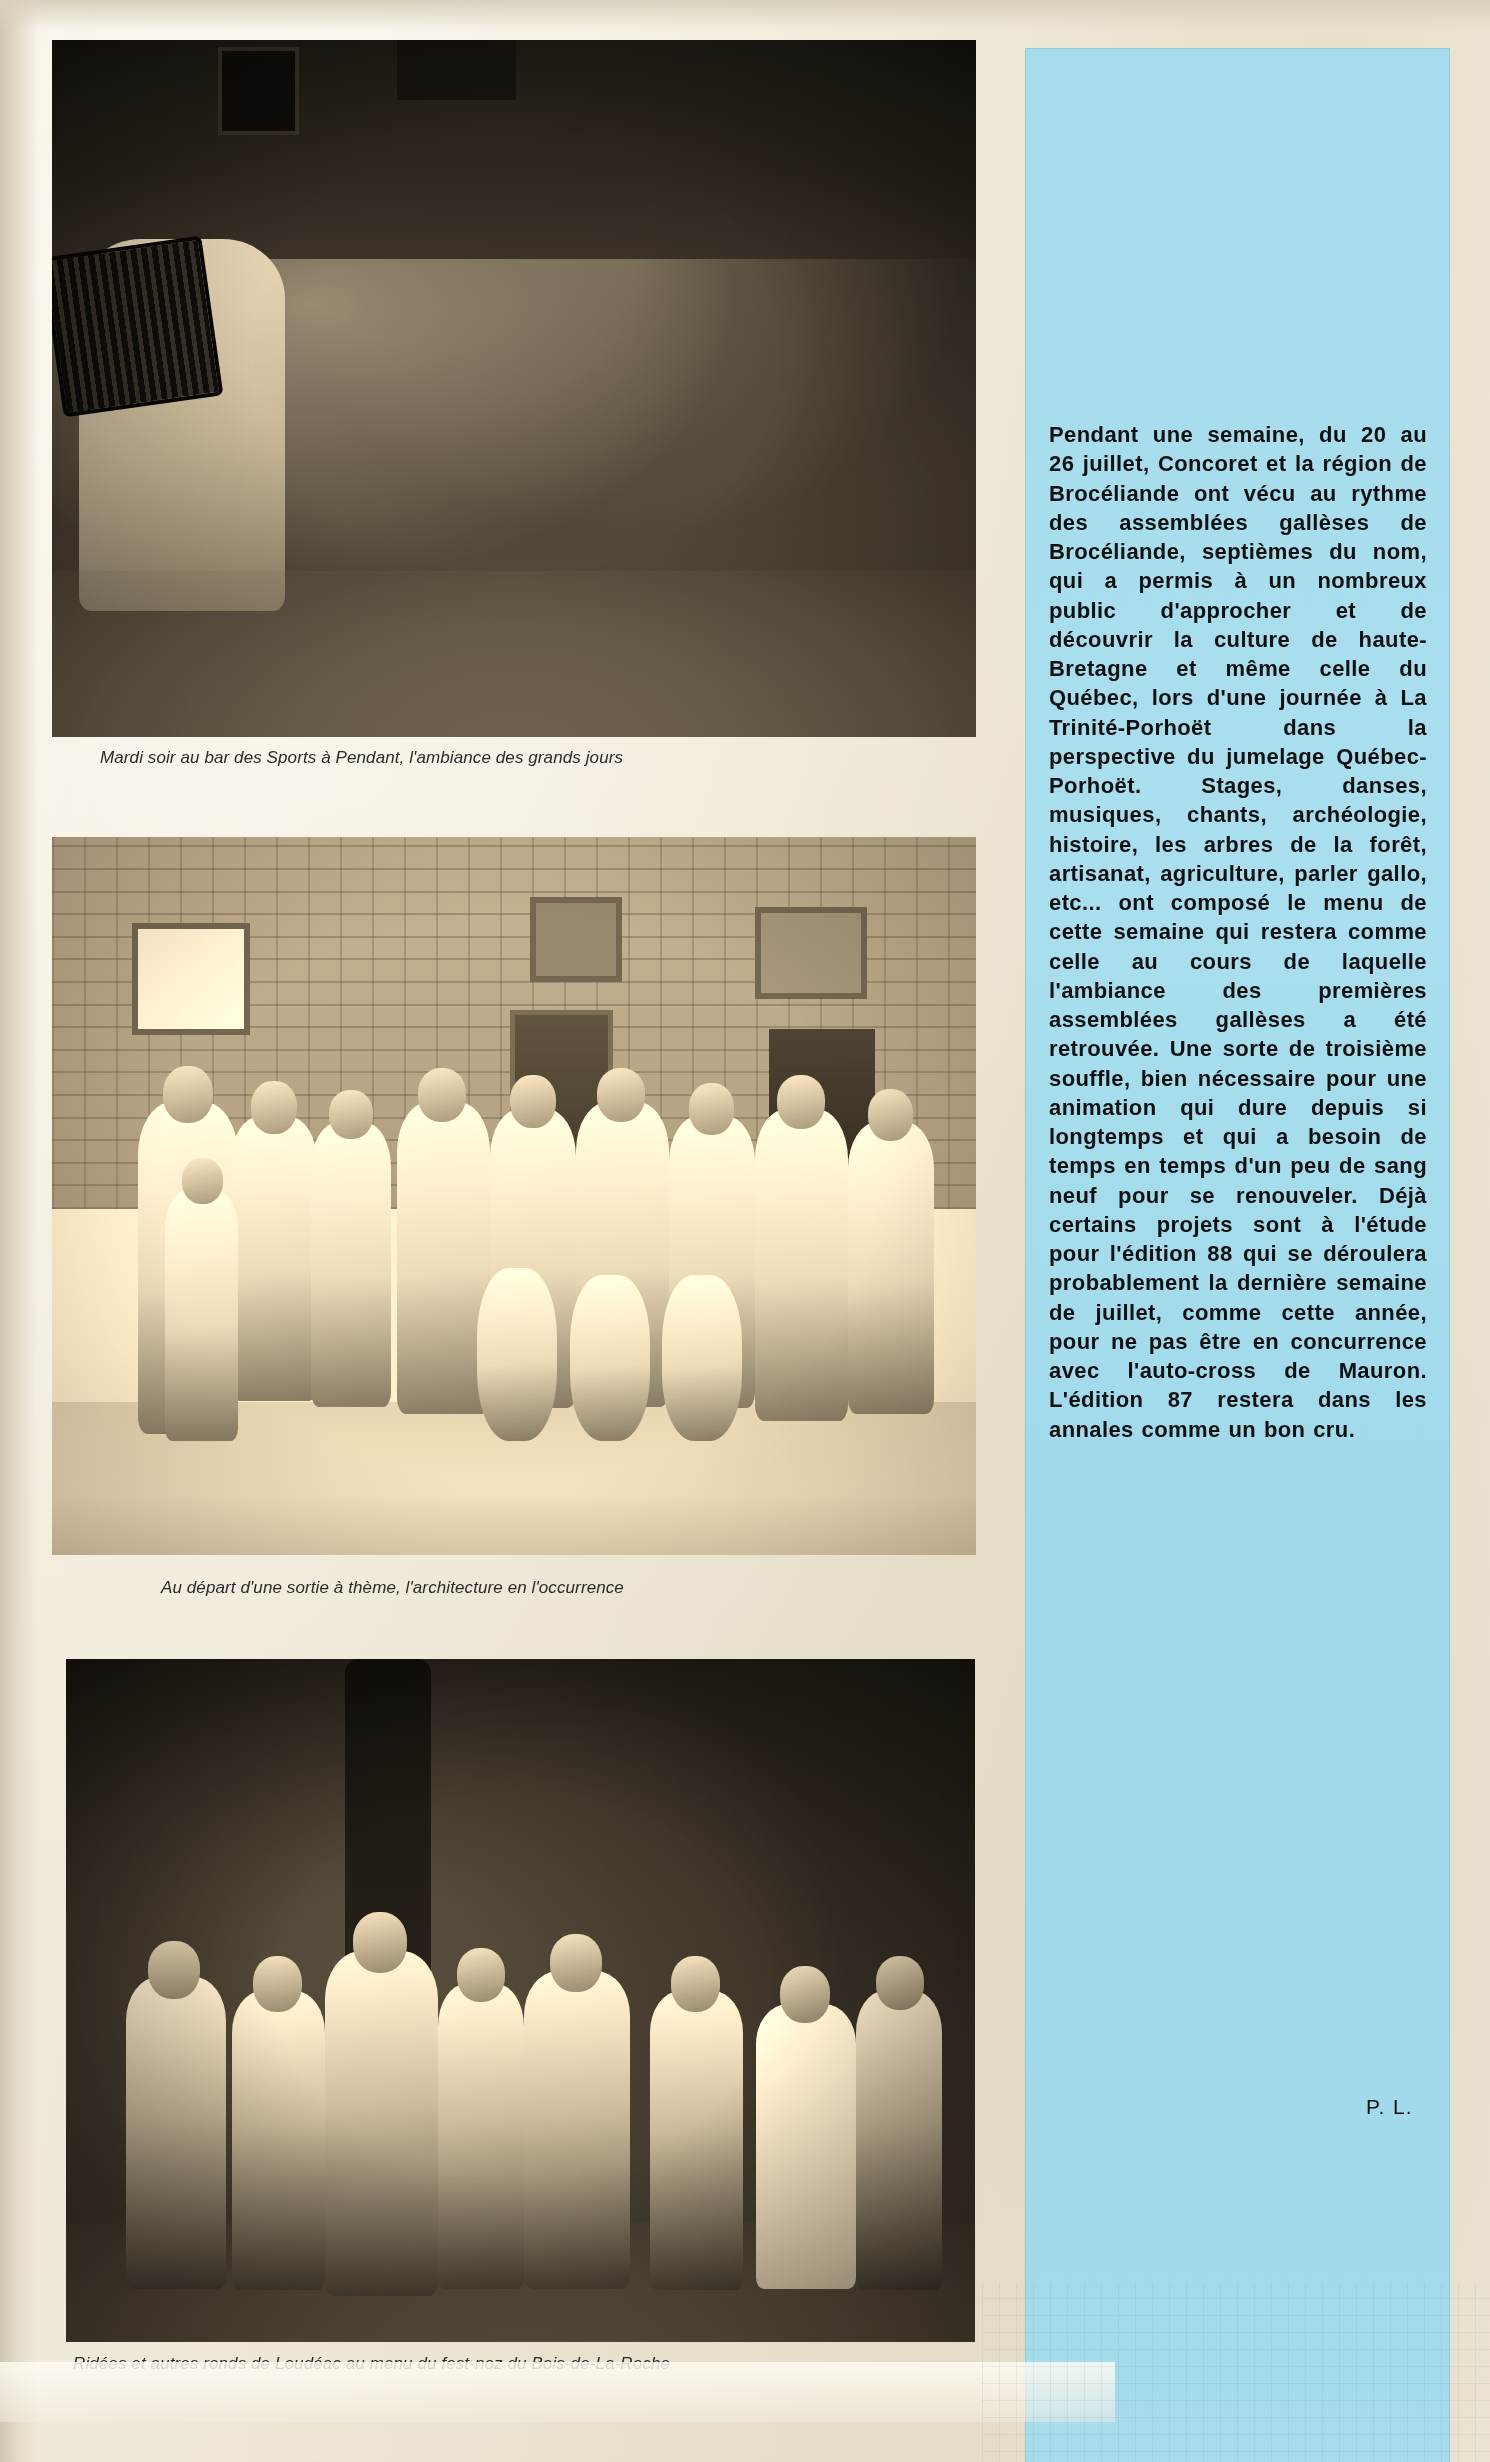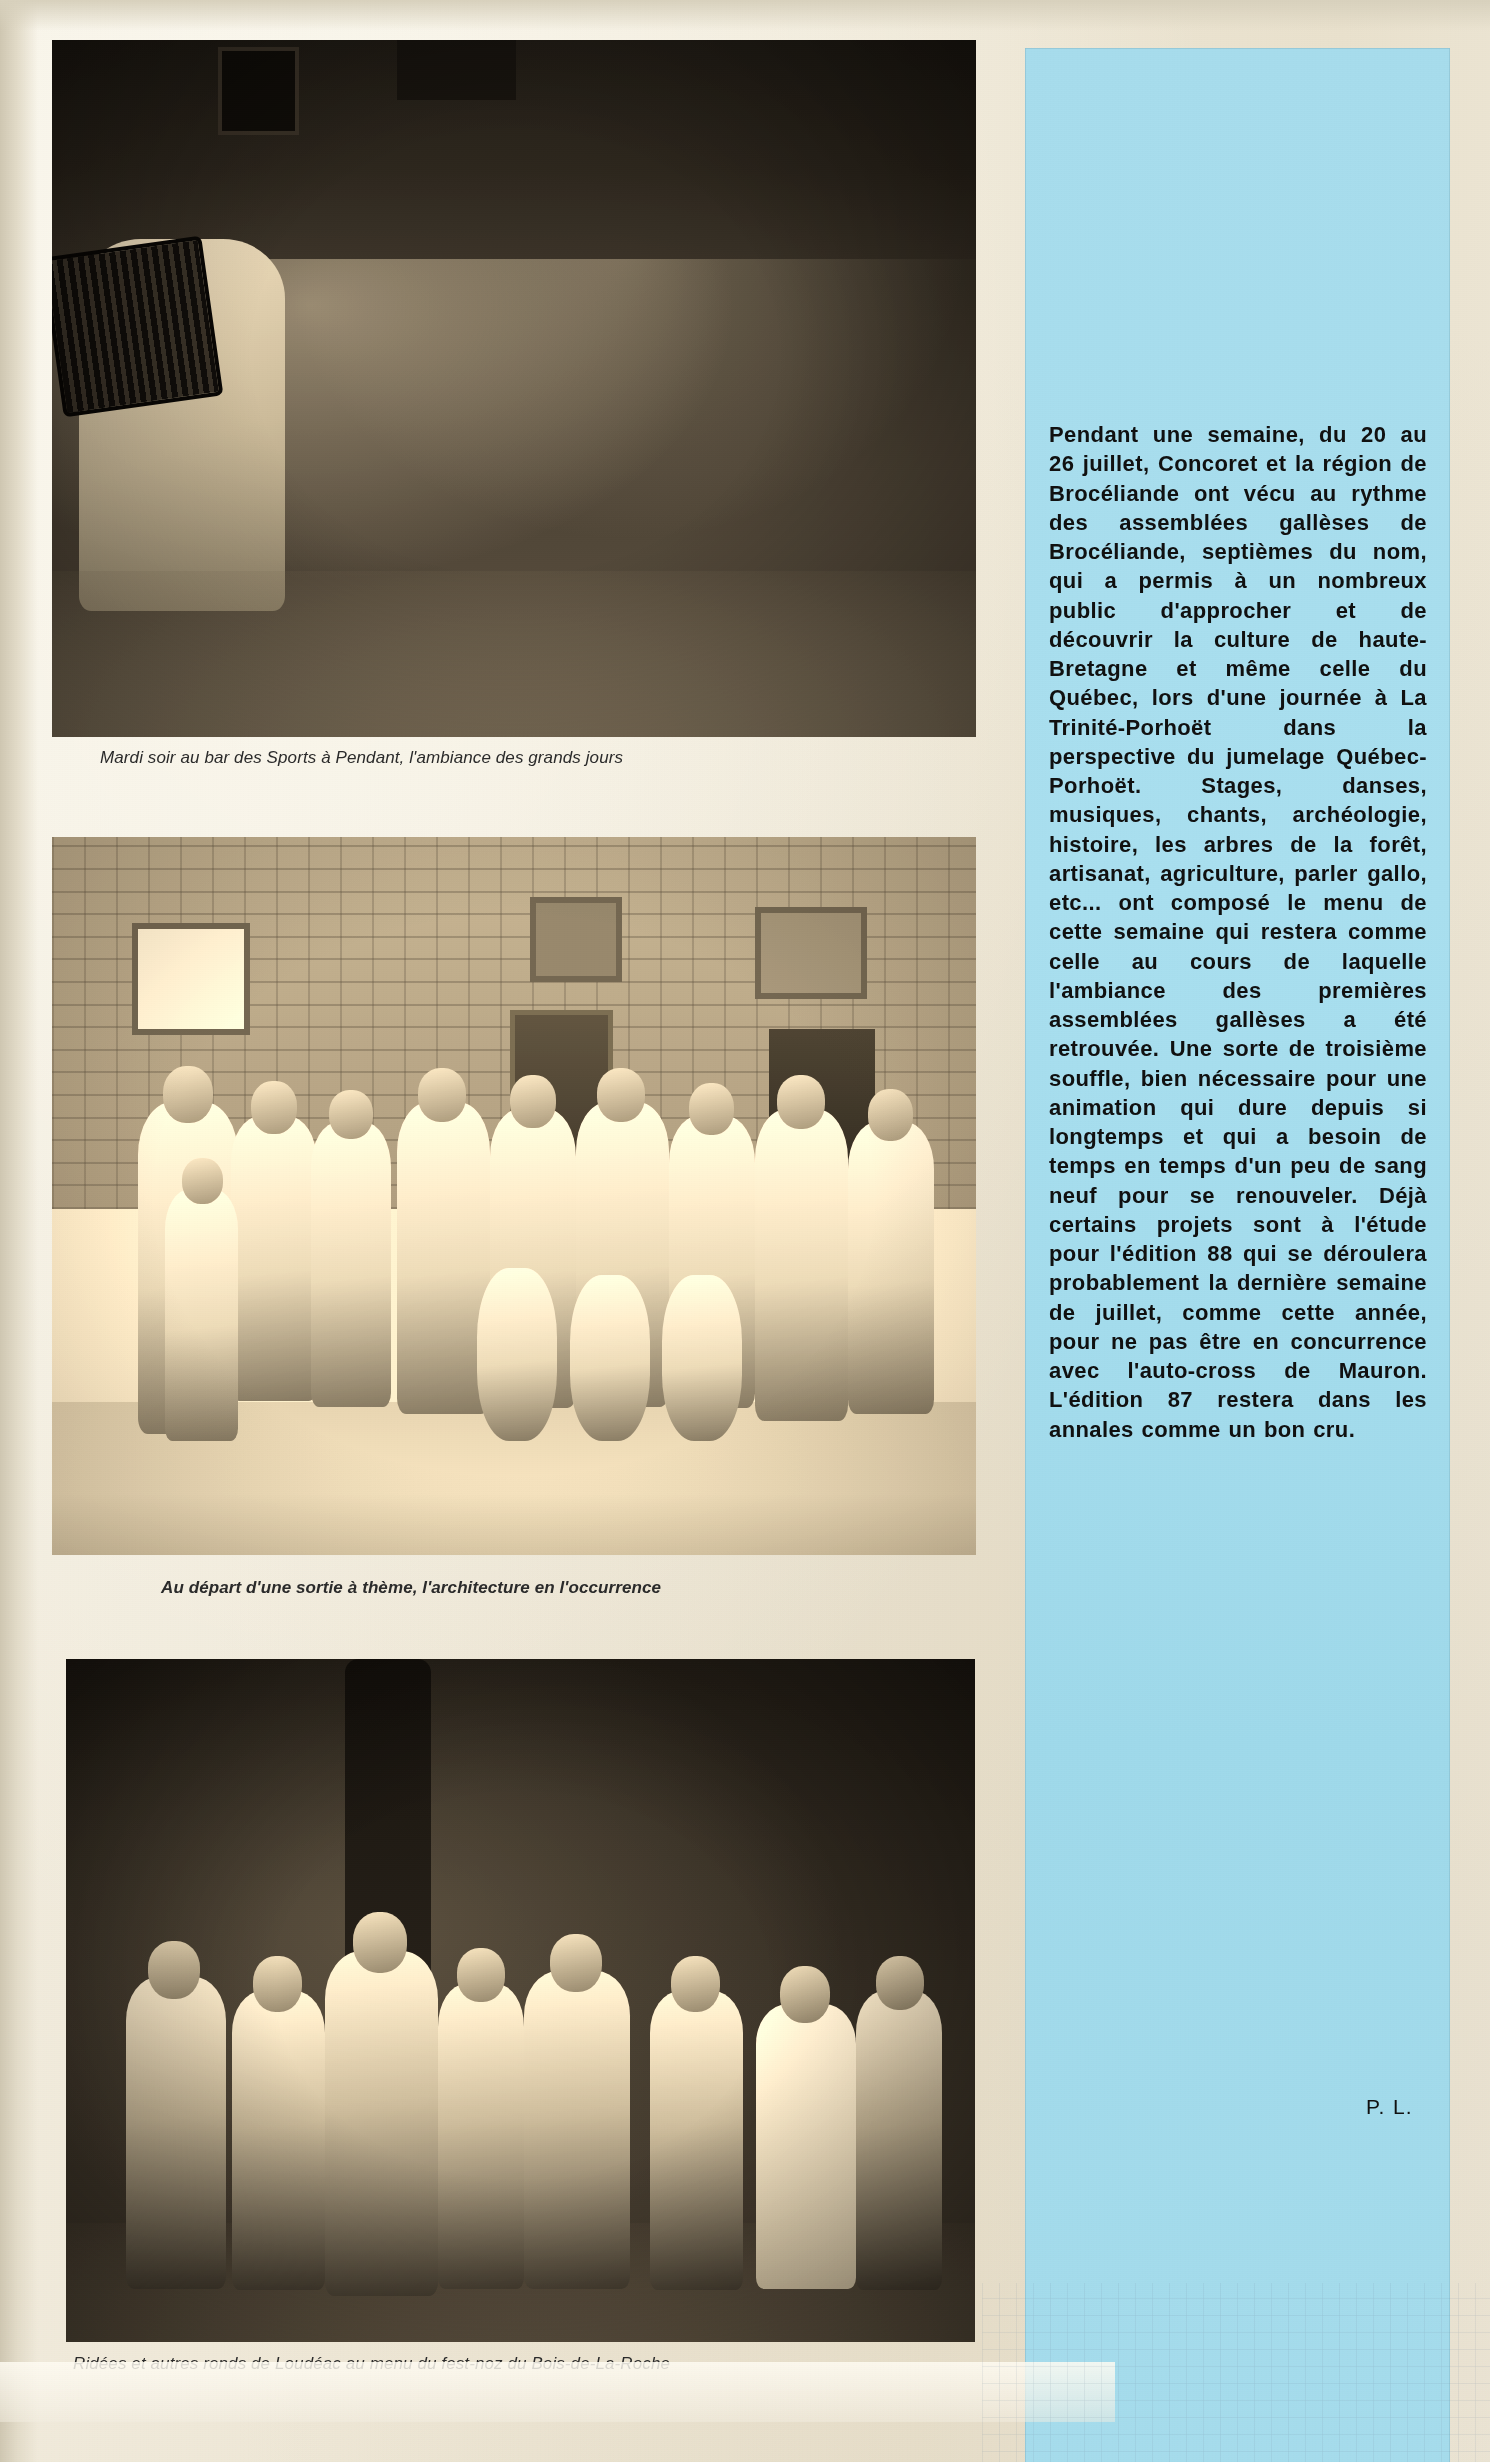--- a/index.html
+++ b/index.html
@@ -336,21 +336,21 @@
 
     <div class="p2fig" style="left:796px; top:285px; width:86px; height:292px;"></div>
     <div class="p2head" style="left:816px; top:252px; width:45px; height:52px;"></div>
 
     <div class="p2fig" style="left:425px; top:431px; width:80px; height:173px; border-radius:40%;"></div>
     <div class="p2fig" style="left:518px; top:438px; width:80px; height:166px; border-radius:40%;"></div>
     <div class="p2fig" style="left:610px; top:438px; width:80px; height:166px; border-radius:40%;"></div>
 
     <div class="vignette"></div>
   </div>
-  <div class="ph-caption" style="left:161px; top:1578px;font-weight:bold;">Au départ d'une sortie à thème, l'architecture en l'occurrence</div>
+  <div class="ph-caption" style="left:161px; top:1578px;">Au départ d'une sortie à thème, l'architecture en l'occurrence</div>
 
   <div class="photo" id="photo3">
     <div class="bg"></div>
     <div class="tree"></div>
     <div class="ground"></div>
 
     <div class="p3fig" style="left:60px; top:318px; width:100px; height:312px;"></div>
     <div class="p3head" style="left:82px; top:282px; width:52px; height:58px;"></div>
 
     <div class="p3fig" style="left:166px; top:332px; width:93px; height:299px;"></div>

